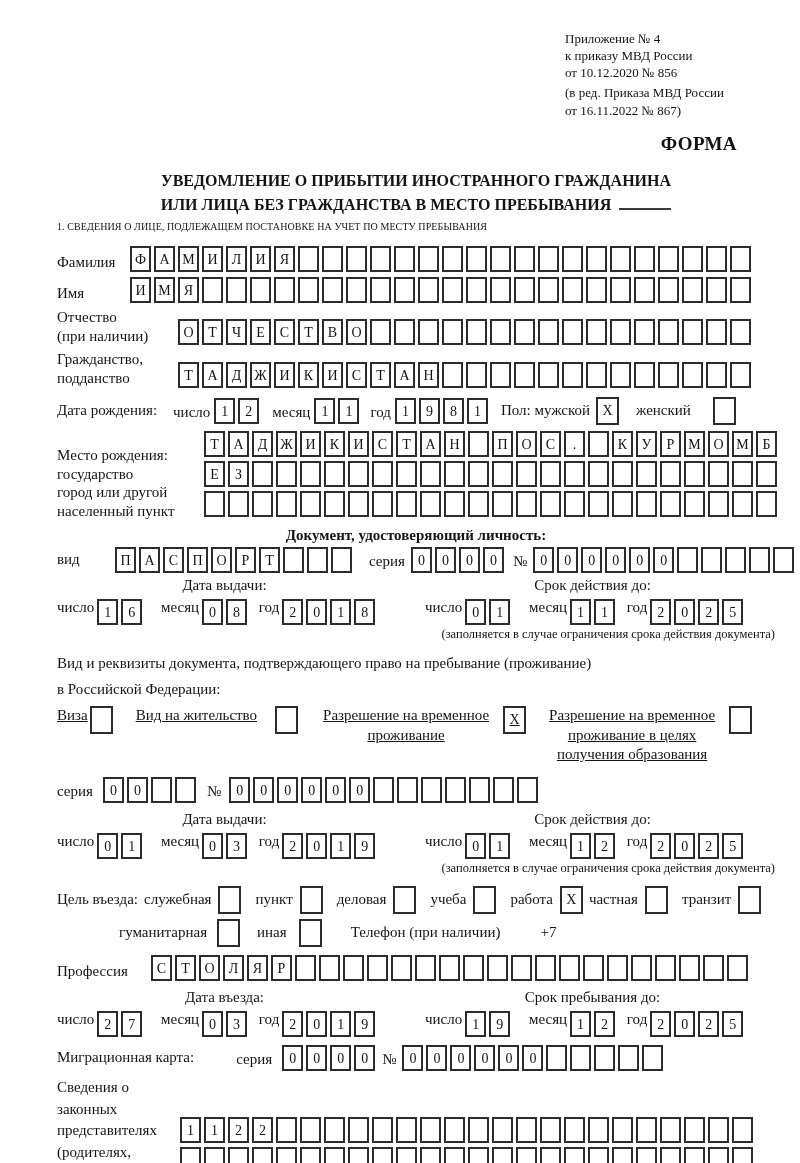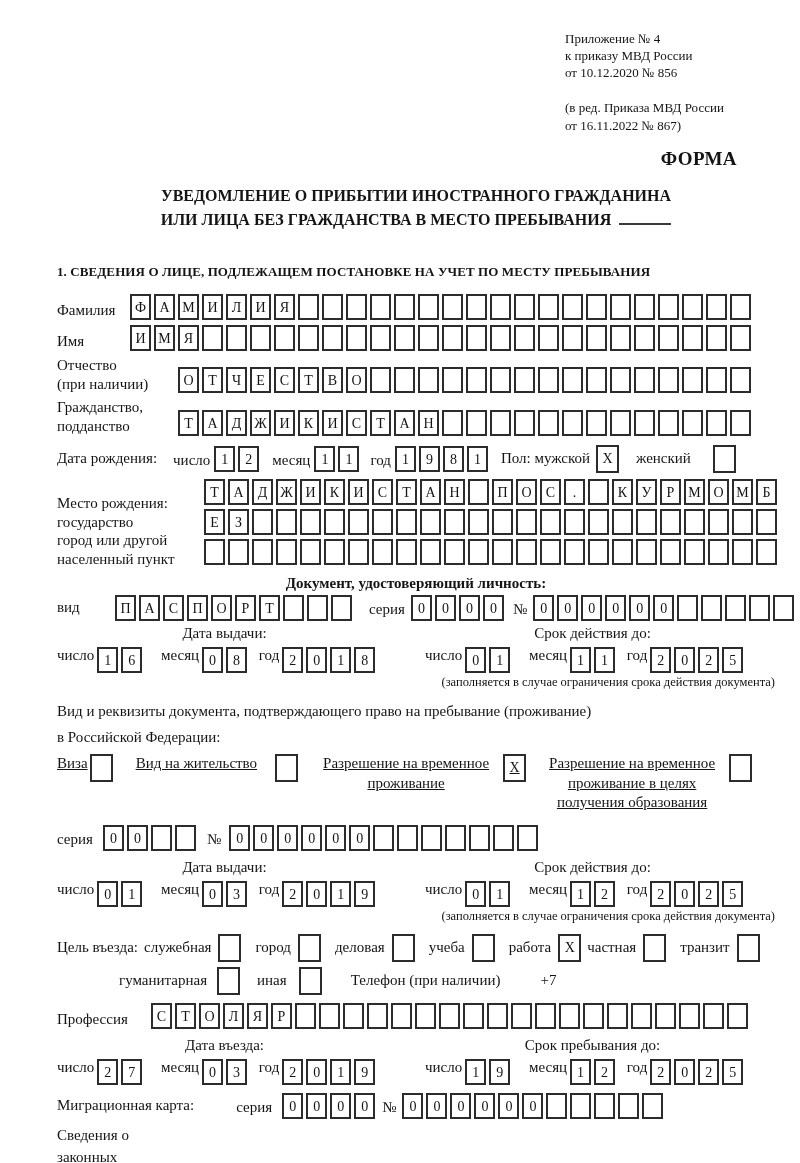--- a/index.html
+++ b/index.html
@@ -2,26 +2,26 @@
 <html><head>
 <meta charset="utf-8">
 <style>
   html,body{margin:0;padding:0;background:#888;}
   .page{width:800px;height:1163px;background:#fff;color:#141414;overflow:hidden;
         font-family:"Liberation Serif","DejaVu Serif",serif;font-size:15px;
         box-sizing:border-box;padding:30px 25px 0 57px;position:relative;}
   .pre{white-space:pre-line;}
   
   .hdr{margin-left:508px;font-size:13px;line-height:1.32;}
-  .hdr .sub{margin-top:18px;}
+  .hdr .sub{margin-top:3px;}
   .forma{font-weight:bold;text-align:right;padding-right:38px;margin-top:14px;font-size:19px;letter-spacing:.4px;}
   
   .title{text-align:center;font-weight:bold;font-size:16px;line-height:1.5;margin-top:14px;}
   .uline{display:inline-block;width:52px;border-bottom:2px solid #3a3a3a;height:12px;margin-left:8px;}
-  .sec{font-weight:bold;font-size:13px;margin-top:32px;white-space:nowrap;letter-spacing:.1px;}
+  .sec{font-weight:normal;font-size:10px;margin-top:4px;white-space:nowrap;letter-spacing:.1px;}
   
   .boxes{white-space:nowrap;display:inline-block;}
   .cell{display:inline-block;width:21px;height:26px;box-sizing:border-box;border:2px solid #2c2c2c;
         margin-right:3px;text-align:center;line-height:23px;font-size:14px;vertical-align:top;background:#fff;}
   .cb{width:23px;height:28px;}
   
   .row{display:flex;align-items:flex-end;margin-top:5px;}
   .lbl{flex:none;line-height:1.25;}
   .w73{width:73px;} .w121{width:121px;} .w147{width:147px;} .w94{width:94px;} .w58{width:58px;} .w123{width:123px;}
   .boxcol .row-line{margin-bottom:4px;white-space:nowrap;}
@@ -198,21 +198,21 @@
         <span class="dlbl" style="margin-left:5px;">год</span><span class="boxes"><span class="cell">2</span><span class="cell">0</span><span class="cell">2</span><span class="cell">5</span></span>
       </div>
     </div>
   </div>
   <div class="note">(заполняется в случае ограничения срока действия документа)</div>
 
   <div class="purpose">
     <span>Цель въезда:</span>
     <span style="margin-left:6px;">служебная</span>
       <span class="cell cb"></span>
-    <span>город</span>
+    <span>пункт</span>
       <span class="cell cb"></span>
     <span>деловая</span>
       <span class="cell cb"></span>
     <span>учеба</span>
       <span class="cell cb"></span>
     <span>работа</span>
       <span class="cell cb" style="margin-right:6px;">X</span>
     <span>частная</span>
       <span class="cell cb"></span>
     <span>транзит</span>

